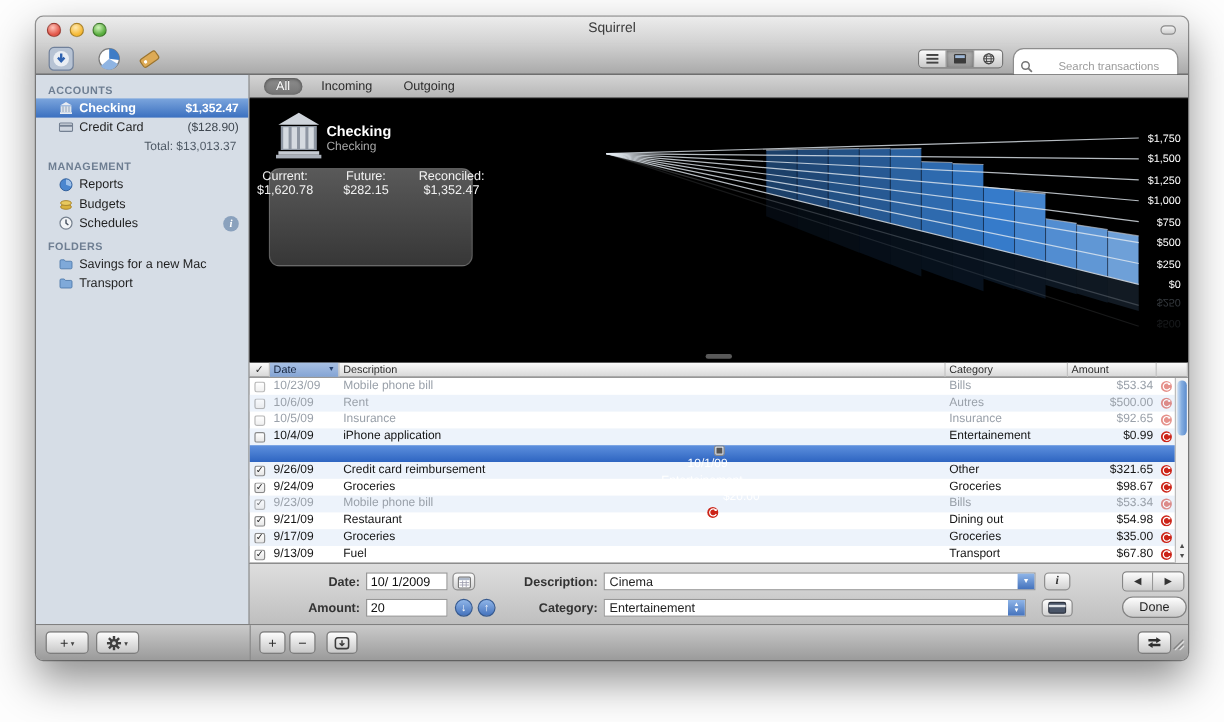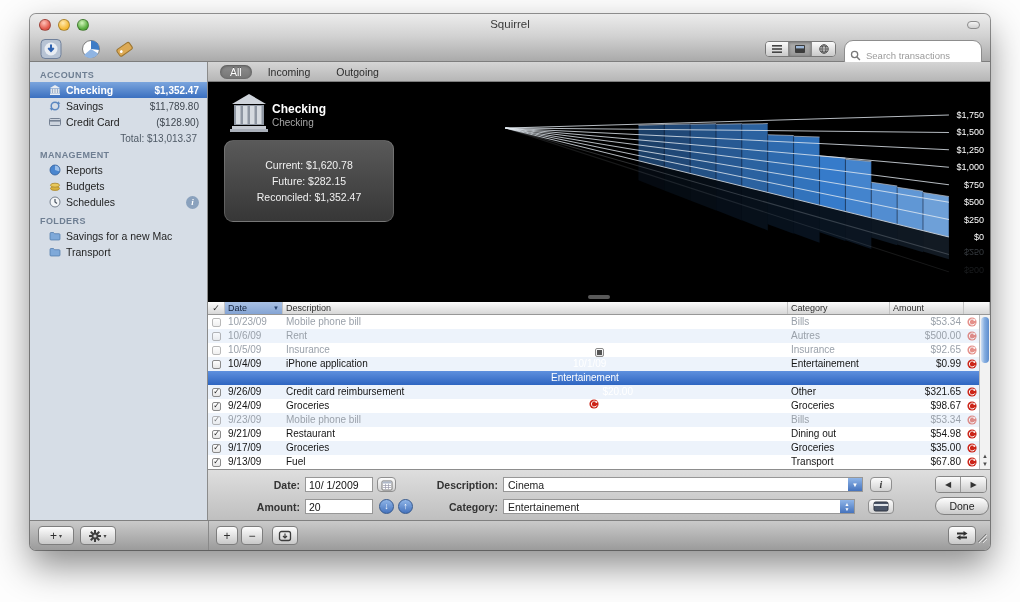--- a/index.html
+++ b/index.html
@@ -21,21 +21,21 @@
   .toolbar{position:absolute;top:22px;left:0;right:0;height:26px;
     background:linear-gradient(#d2d2d2,#aaaaaa);border-bottom:1px solid #7d7d7d;}
   .tbtn{position:absolute;top:1px;width:26px;height:23px;display:flex;align-items:center;justify-content:center;}
   .seg{position:absolute;right:154px;top:5px;height:16px;display:flex;border:1px solid #777;
     border-radius:4px;overflow:hidden;background:#ddd;}
   .seg-item{width:23px;display:flex;align-items:center;justify-content:center;
     background:linear-gradient(#fbfbfb,#c9c9c9);border-right:1px solid #8a8a8a;}
   .seg-item:last-child{border-right:none;}
   .seg-item.selected{background:linear-gradient(#b2b2b2,#969696);box-shadow:inset 0 1px 3px rgba(0,0,0,.35);}
   .search{position:absolute;right:8px;top:4px;width:138px;height:17px;background:#fff;
-    border:1px solid #8d8d8d;border-radius:9px;display:flex;align-items:center;padding:14px 5px;gap:3px;}
+    border:1px solid #8d8d8d;border-radius:9px;display:flex;align-items:center;padding:14px 5px;gap:19px;}
   .search input{border:none;outline:none;background:transparent;flex:1;min-width:0;font-size:9.5px;color:#333;
     font-family:"Liberation Sans",sans-serif;}
   .search input::placeholder{color:#9b9b9b;}
   
   .content{position:absolute;top:48px;left:0;right:0;bottom:30px;display:flex;background:#000000;overflow:hidden;}
   .sidebar{width:178px;flex:none;background:#d6dde6;border-right:1px solid #8b8b8b;padding-top:2px;overflow:hidden;}
   .sec-header{font-size:9px;font-weight:bold;color:#6e7e92;letter-spacing:.4px;padding:6px 0 2px 10px;}
   .side-item{display:flex;align-items:center;height:16px;padding:0 8px 0 19px;font-size:10.5px;color:#1f1f1f;gap:5px;}
   .side-item svg{flex:none;}
   .side-item .val{margin-left:auto;color:#3f4750;font-size:10px;}
@@ -53,41 +53,41 @@
   .tab.selected{background:linear-gradient(#8e8e8e,#757575);color:#fff;
     box-shadow:inset 0 1px 3px rgba(0,0,0,.45);text-shadow:0 -1px 0 rgba(0,0,0,.3);}
   
   .chartarea{height:220px;flex:none;background:#000;position:relative;overflow:hidden;}
   #chart-svg{position:absolute;inset:0;width:100%;height:100%;}
   .acct-icon{position:absolute;left:22px;top:10px;}
   .acct-title{position:absolute;left:64px;top:20px;font-size:12px;font-weight:bold;color:#fff;}
   .acct-sub{position:absolute;left:64px;top:35px;font-size:10px;color:#a8a8a8;}
   .info-box{position:absolute;left:16px;top:58px;width:170px;height:82px;border-radius:9px;
     background:linear-gradient(rgba(95,95,95,.94),rgba(58,58,58,.94));border:1px solid rgba(255,255,255,.18);
-    display:flex;flex-direction:column;justify-content:center;gap:4px;text-align:center;}
+    display:flex;flex-direction:row;justify-content:center;gap:25px;text-align:center;}
   .info-line{font-size:10.5px;color:#f1f1f1;}
   .axis-label{position:absolute;right:6px;font-size:9px;color:#fff;white-space:nowrap;}
   .axis-label.reflect{transform:scaleY(-1);color:#94a0ad;}
   .chart-handle{position:absolute;left:50%;bottom:3px;width:22px;height:4px;margin-left:-11px;
     border-radius:2px;background:#595959;}
   
   .thead{height:13px;flex:none;display:flex;background:linear-gradient(#fcfcfc,#d7d7d7);
     border-bottom:1px solid #979797;font-size:9px;color:#2e2e2e;}
   .th{display:flex;align-items:center;padding:0 3px;border-right:1px solid #c3c3c3;height:100%;}
   .th.hdr-date{background:linear-gradient(#a9c1e4,#84a4d4);justify-content:space-between;color:#14233c;}
   .sort-arrow{font-size:6px;color:#24406e;}
   .c-check{width:17px;flex:none;display:flex;justify-content:center;align-items:center;}
   .c-date{width:58px;flex:none;}
   .c-desc{flex:1;min-width:0;}
   .c-cat{width:102px;flex:none;}
   .c-amt{width:74px;flex:none;justify-content:flex-end;text-align:right;}
   .thead .c-amt{justify-content:flex-start;text-align:center;}
   .c-ind{width:26px;flex:none;display:flex;align-items:center;padding-left:4px;}
   .rows{height:154px;flex:none;background:#fff;overflow:hidden;}
-  .trow{display:flex;height:14px;align-items:center;font-size:10px;color:#151515;justify-content:center;}
+  .trow{display:flex;height:14px;align-items:center;font-size:10px;color:#151515;}
   .trow .cell{padding:0 3px;white-space:nowrap;overflow:hidden;line-height:14px;}
   .trow.alt{background:#edf3fb;}
   .trow.muted{color:#9aa1aa;}
   .trow.selected{background:linear-gradient(#5e90de,#2e65c1);color:#fff;flex-direction:column;}
   .checkbox{width:9px;height:9px;border:1px solid #8a8a8a;border-radius:2px;
     background:linear-gradient(#fff,#e6e6e6);display:flex;align-items:center;justify-content:center;
     font-size:8px;line-height:1;color:#1c1c1c;}
   .checkbox.mixed::after{content:"";width:5px;height:5px;background:#555;display:block;}
   .trow.muted .checkbox{opacity:.6;}
   .trow.muted .recur{opacity:.5;}
@@ -213,29 +213,20 @@
             <rect x="3" y="4.5" width="1" height="5" fill="#9fb0c6"></rect>
             <rect x="5.5" y="4.5" width="1" height="5" fill="#9fb0c6"></rect>
             <rect x="8" y="4.5" width="1" height="5" fill="#9fb0c6"></rect>
             <rect x="1" y="9.5" width="10" height="1.5" fill="#e9edf2"></rect>
           </svg>
         <span>Checking</span>
         <span class="val">$1,352.47</span>
       </div>
       <div class="side-item">
         <svg width="12" height="12" viewBox="0 0 12 12">
-            <circle cx="6" cy="6" r="3.8" fill="none" stroke="#5b87c0" stroke-width="1.5"></circle>
-            <polygon points="9.2,1.2 11.4,3.8 8.3,3.9" fill="#5b87c0"></polygon>
-            <polygon points="2.8,10.8 0.6,8.2 3.7,8.1" fill="#5b87c0"></polygon>
-          </svg>
-        <span>Savings</span>
-        <span class="val">$11,789.80</span>
-      </div>
-      <div class="side-item">
-        <svg width="12" height="12" viewBox="0 0 12 12">
             <rect x="0.5" y="2.5" width="11" height="7" rx="1" fill="#cdd4de" stroke="#748092"></rect>
             <rect x="0.5" y="4" width="11" height="1.6" fill="#748092"></rect>
           </svg>
         <span>Credit Card</span>
         <span class="val">($128.90)</span>
       </div>
       <div class="side-total">Total: $13,013.37</div>
 
       <div class="sec-header">MANAGEMENT</div>
       <div class="side-item">

